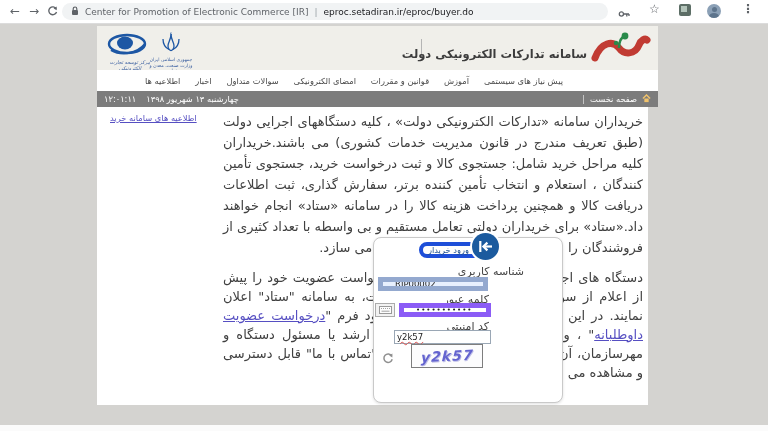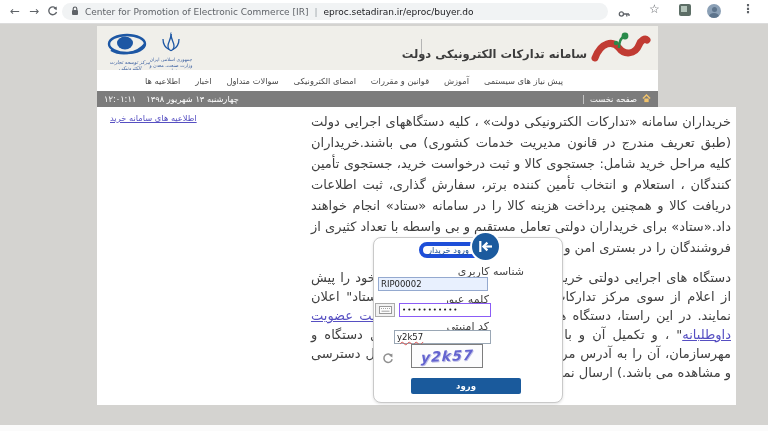--- a/index.html
+++ b/index.html
@@ -29,21 +29,21 @@
   .navb { position:absolute; left:97px; top:70px; width:561px; height:21px; background:#ffffff;
           display:flex; direction:rtl; align-items:center; justify-content:space-between;
           padding:0 95px 0 48px; }
   .navitem { font-size:8.3px; color:#4a4a4a; cursor:pointer; white-space:nowrap; }
   .dateb { position:absolute; left:97px; top:91px; width:561px; height:16px; background:#7c7c7c;
            display:flex; align-items:center; justify-content:space-between; padding:0 7px;
            color:#ffffff; font-size:8.3px; }
   .dateb .dtgroup { display:flex; direction:rtl; gap:10px; align-items:center; }
   .dateb .homegroup { display:flex; direction:rtl; gap:5px; align-items:center; }
   .dateb .pipe { color:#e0e0e0; }
-  .content { position:absolute; left:97px; top:107px; width:639px; height:298px; background:#ffffff; }
+  .content { position:absolute; left:97px; top:107px; width:551px; height:298px; background:#ffffff; }
 
   
   .cdec-caption { position:absolute; left:2px; top:33px; width:62px; text-align:center;
                   font-size:5px; color:#3a5fa0; font-style:italic; direction:rtl; }
   .ministry-caption { position:absolute; left:46px; top:31px; width:56px; text-align:center;
                       font-size:4.6px; line-height:5.6px; color:#3a5fa0; direction:rtl; }
   .prodtitle { position:absolute; left:226px; top:17px; width:96px; text-align:center;
                font-size:12.5px; font-weight:bold; color:#36466b; direction:rtl; white-space:nowrap; }
   .hdrsep { position:absolute; left:324px; top:13px; width:1px; height:20px; background:#b5b5b5; }
   .setadtitle { position:absolute; left:330px; top:21px; width:160px; 
@@ -62,22 +62,22 @@
   .loginbox { position:absolute; left:276px; top:130px; width:190px; height:166px; background:#ffffff;
               border:1px solid #c9c9c9; border-radius:8px; box-shadow:0 1px 3px rgba(0,0,0,.12); }
   .tabpill { position:absolute; left:45px; top:4px; width:80px; height:16px; border:4px solid #1d4ed8;
              border-radius:9px; display:flex; align-items:center; justify-content:flex-start;
              padding-right:26px; padding-left:10px; font-size:8.3px; color:#1d4f91; direction:rtl;
              cursor:pointer; background:#fdfdfd; white-space:nowrap; }
   .tabcircle { position:absolute; left:98px; top:-5px; width:27px; height:27px; border-radius:50%;
                background:#1b5a9e; box-shadow:0 0 0 2px #ffffff; display:flex; align-items:center;
                justify-content:center; cursor:pointer; }
   .flbl { position:absolute; font-size:11px; color:#444444; direction:rtl; white-space:nowrap; }
-  .inp { position:absolute; height:14px; border:1px solid #8b5cf6; background:#ffffff;
-         font-size:8.5px; color:#222222; padding:0 2px; font-family:"DejaVu Sans", sans-serif; }
+  .inp { position:absolute; height:14px; border:5px solid #8b5cf6; background:#ffffff;
+         font-size:8.5px; color:#222222; padding:0 12px; font-family:"DejaVu Sans", sans-serif; }
   .inpuser { left:4px; top:39px; width:110px; background:#e8f0fe; border-color:#94a9cf; }
   .inppass { left:25px; top:65px; width:92px; font-size:7px; letter-spacing:1px; }
   .kbbtn { position:absolute; left:1px; top:65px; width:20px; height:14px; border:1px solid #ababab;
            background:#f2f2f2; display:flex; align-items:center; justify-content:center; cursor:pointer; }
   .inpcap { position:absolute; left:20px; top:92px; width:97px; height:14px; border:1px solid #9aa7b5;
             background:#ffffff; font-size:8.5px; color:#222; display:flex; align-items:center;
             padding:0 2px; cursor:text; }
   .inpcap span { text-decoration:underline; text-decoration-style:wavy; text-decoration-color:#d9534f; }
   .captchaimg { position:absolute; left:37px; top:106px; width:72px; height:24px; border:1px solid #7e7e7e;
                 background:#fcfcfd; display:flex; align-items:center; justify-content:center; overflow:hidden; }
@@ -234,20 +234,19 @@
       <div class="refreshbtn">
         <svg width="12" height="12" viewBox="0 0 12 12">
             <path d="M9.7 3 A4.2 4.2 0 1 0 10.2 6.3" fill="none" stroke="#8f8f8f" stroke-width="1.5"></path>
             <polygon points="10.4,0.6 10.4,4.4 7.2,2.4" fill="#8f8f8f"></polygon>
           </svg>
       </div>
       <div class="captchaimg">
         <span>y2k57</span>
       </div>
 
-      <div class="loginbtn">ورود</div>
     </div>
 
   </div>
 
   <div class="bottomstrip"></div>
 
 </div>
 
 </body></html>

